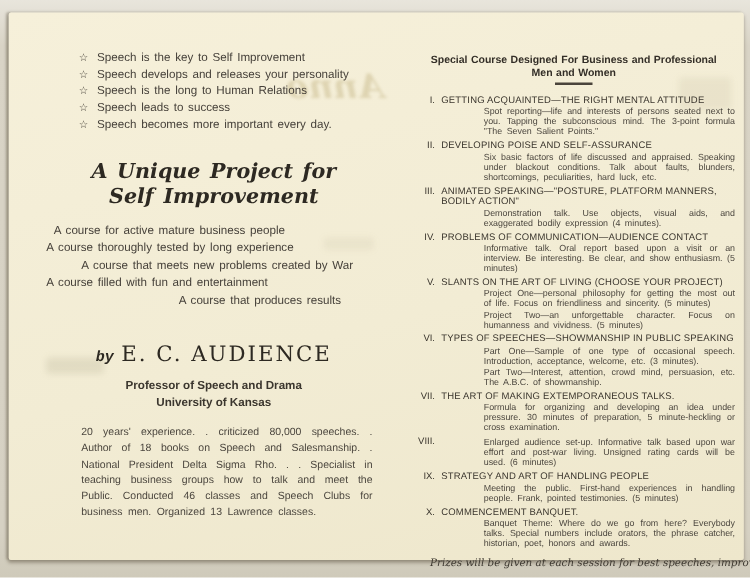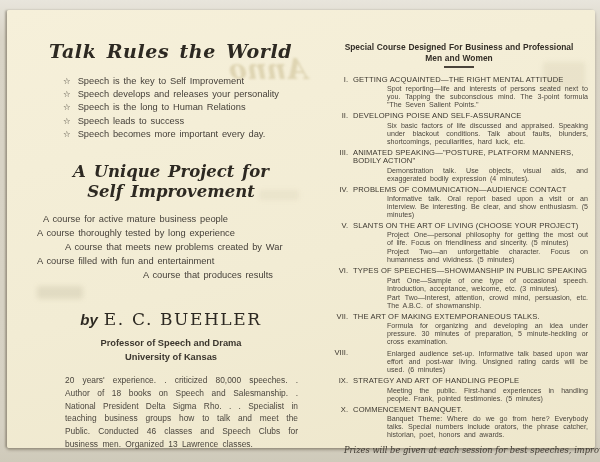--- a/index.html
+++ b/index.html
@@ -42,21 +42,21 @@
   .project-title {
     font-family: "DejaVu Serif", serif; font-style: italic; font-weight: bold;
     font-size: 16.5px; line-height: 19.5px; color: #2d2922;
     text-align: center; width: 232px; margin: 21px auto 11px auto; word-spacing: 2px;
   }
   .courses { font-size: 9.3px; color: #46413a; word-spacing: 1.2px; }
   .course-line { line-height: 14px; white-space: nowrap; }
   .c1 { margin-left: 6px; } .c2 { } .c3 { margin-left: 28px; }
   .c4 { } .c5 { margin-left: 106px; }
   .by-line { margin-top: 27px; text-align: center; color: #2d2922; }
-  .by-prefix { font-family: Liberation Sans, sans-serif; font-style: italic; font-weight: bold; font-size: 15px; margin-right: 6px; }
+  .by-prefix { font-family: Liberation Mono, monospace; font-style: italic; font-weight: bold; font-size: 12px; margin-right: 6px; }
   .author { font-family: "DejaVu Serif", serif; font-size: 17px; letter-spacing: 1.6px; }
   .role, .univ { text-align: center; font-weight: bold; font-size: 9.3px; color: #3b362e; }
   .role { margin-top: 9px; }
   .univ { margin-top: 4px; }
   .bio {
     margin: 12px 0 0 28px; width: 233px;
     font-size: 8.4px; line-height: 12.8px; text-align: justify;
     color: #4b463e; word-spacing: 2px;
   }
 
@@ -82,42 +82,41 @@
 <body>
 
 <div class="paper">
 
   <div class="ghost" id="ghost-anno">Anno</div>
   <div class="smudge s1"></div>
   <div class="smudge s2"></div>
   <div class="smudge s3"></div>
 
   <section class="col-left">
-    <h1 class="talk-title">Talk Rules the World</h1>
 
     <ul class="stars">
       <li><span class="star">☆</span><span>Speech is the key to Self Improvement</span></li>
       <li><span class="star">☆</span><span>Speech develops and releases your personality</span></li>
       <li><span class="star">☆</span><span>Speech is the long to Human Relations</span></li>
       <li><span class="star">☆</span><span>Speech leads to success</span></li>
       <li><span class="star">☆</span><span>Speech becomes more important every day.</span></li>
     </ul>
 
     <h2 class="project-title">A Unique Project for Self Improvement</h2>
 
     <div class="courses">
       <div class="course-line c1">A course for active mature business people</div>
       <div class="course-line c2">A course thoroughly tested by long experience</div>
       <div class="course-line c3">A course that meets new problems created by War</div>
       <div class="course-line c4">A course filled with fun and entertainment</div>
       <div class="course-line c5">A course that produces results</div>
     </div>
 
     <div class="by-line">
-      <span class="by-prefix">by</span><span class="author">E. C. BUEHLER</span>
+      <span class="by-prefix">by</span><span class="author">E. C. AUDIENCE</span>
     </div>
     <div class="role">Professor of Speech and Drama</div>
     <div class="univ">University of Kansas</div>
 
     <p class="bio">20 years' experience. . criticized 80,000 speeches. . Author of 18 books on Speech and Salesmanship. . National President Delta Sigma Rho. . . Specialist in teaching business groups how to talk and meet the Public. Conducted 46 classes and Speech Clubs for business men. Organized 13 Lawrence classes.</p>
 
   </section>
 
   <section class="col-right">
     <header>

